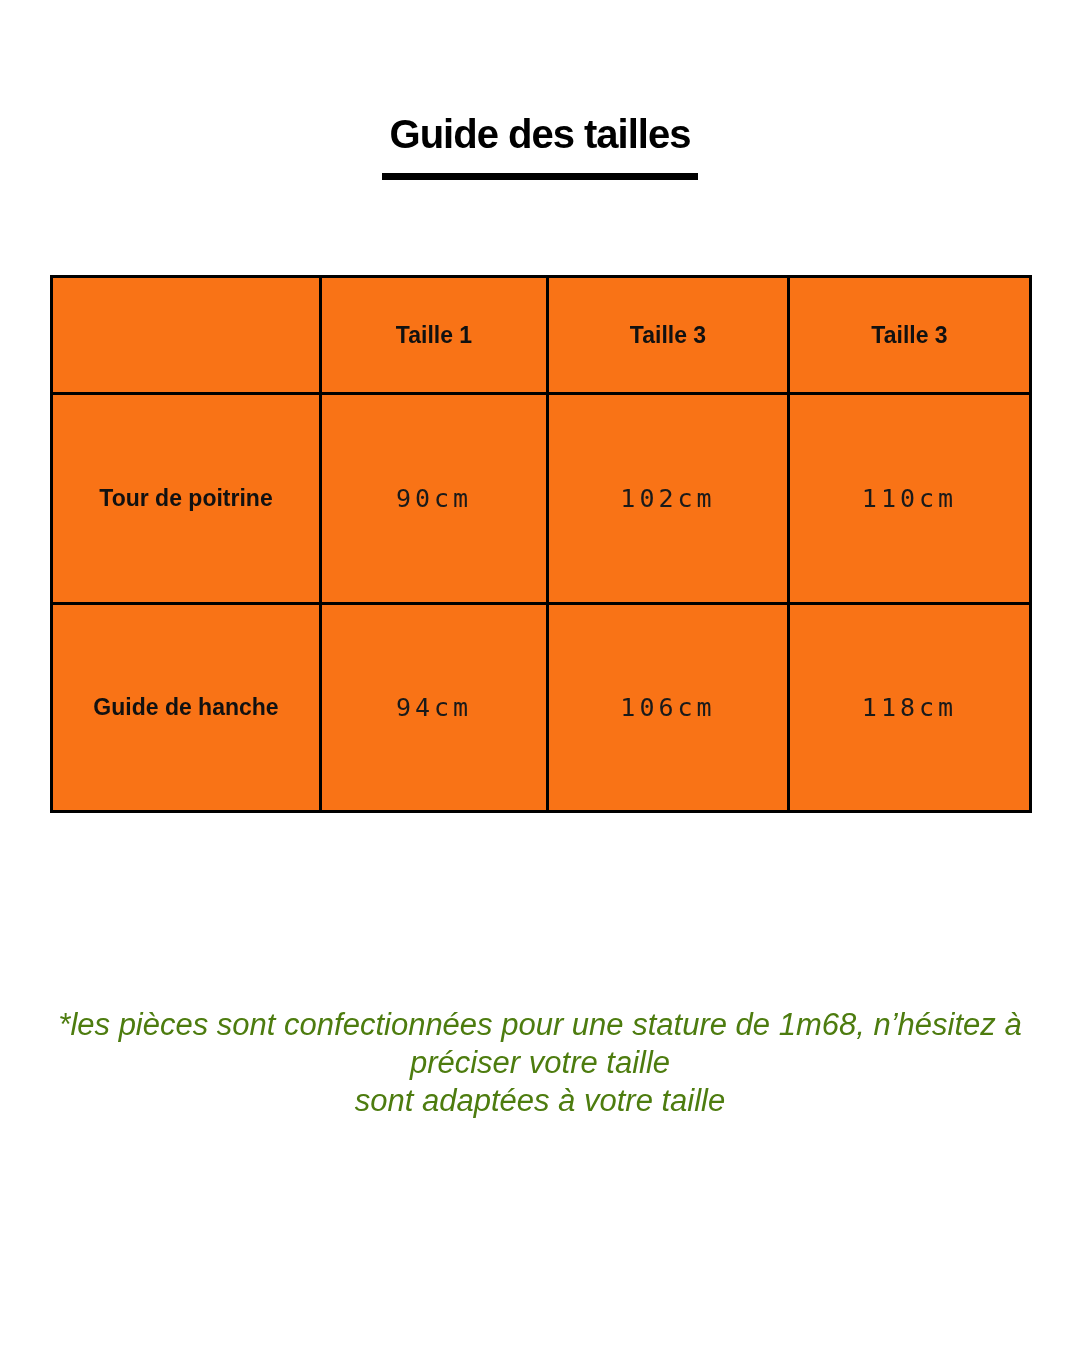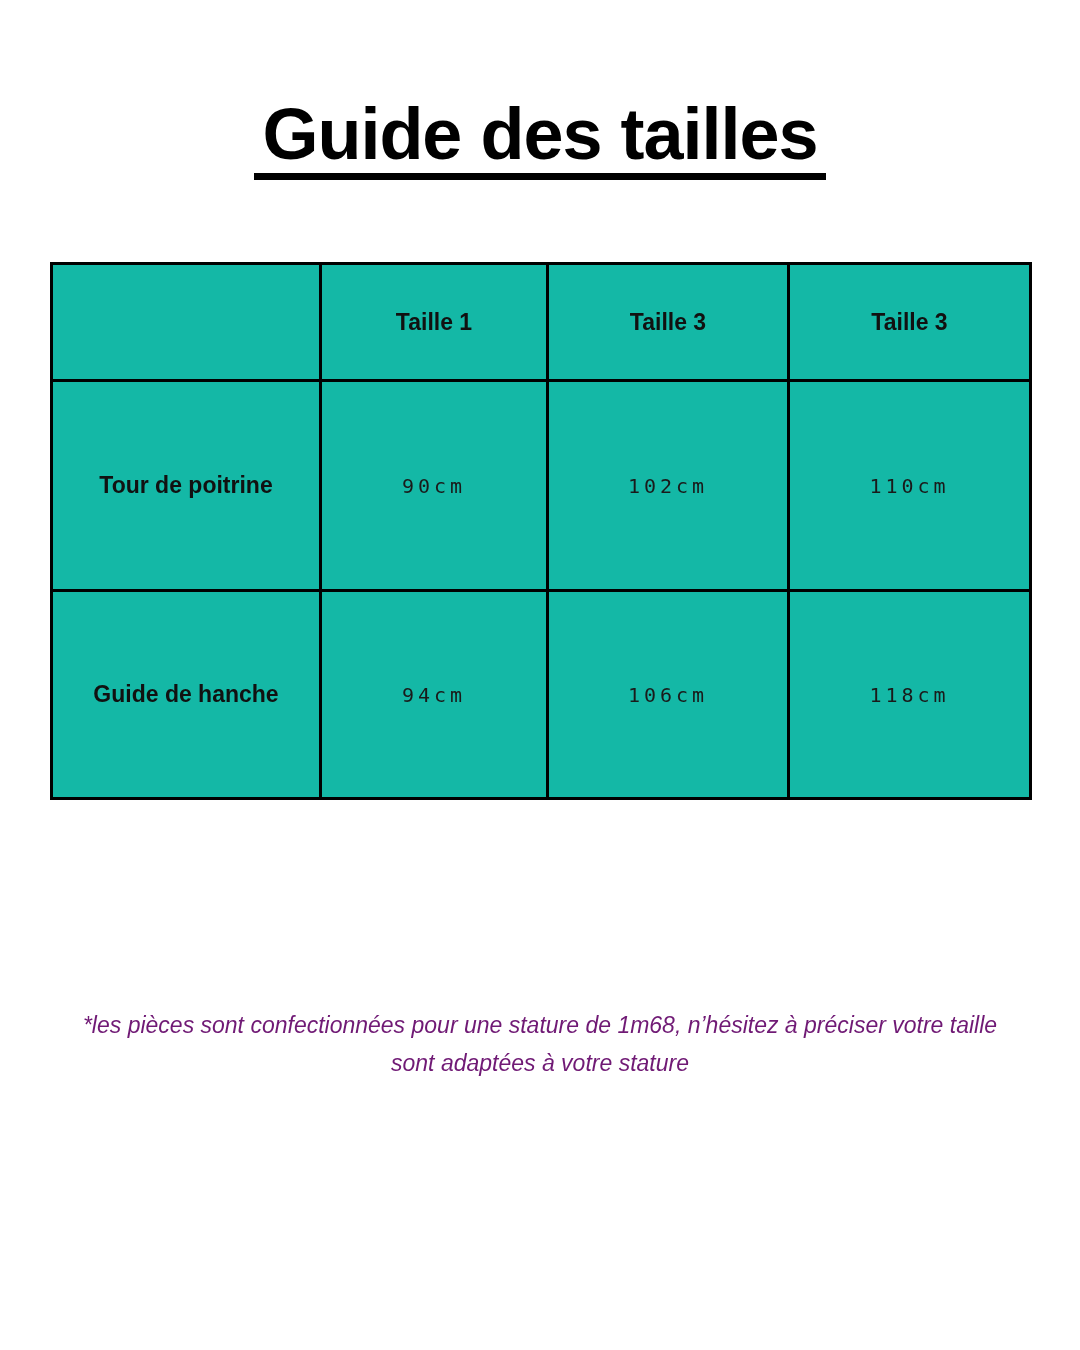--- a/index.html
+++ b/index.html
@@ -23,37 +23,37 @@
     top: 98px;
     left: 0;
     width: 100%;
     text-align: center;
   }
   .title {
     display: inline-block;
     margin: 0;
     font-family: "Liberation Sans", sans-serif;
     font-weight: 800;
-    font-size: 72px;
+    font-size: 40px;
     letter-spacing: -1px;
     line-height: 72px;
     color: #000000;
     border-bottom: 7px solid #000000;
     padding: 0 8px 3px 8px;
   }
 
   
   .size-table {
     position: absolute;
-    top: 262px;
+    top: 275px;
     left: 50px;
     width: 979px;
     border-collapse: collapse;
     table-layout: fixed;
-    background: #14b8a6;
+    background: #f97316;
     padding-left: 7px;
   }
   .size-table td {
     border: 3px solid #000000;
     text-align: center;
     vertical-align: middle;
     padding: 0;
     overflow: hidden;
   }
   .row-header   { height: 117px; }
@@ -64,21 +64,21 @@
   .cell-bold {
     font-family: "Liberation Sans", sans-serif;
     font-weight: 700;
     font-size: 23px;
     color: #111111;
   }
   
   .hand {
     font-family: "DejaVu Sans Mono", monospace;
     font-weight: 400;
-    font-size: 20px;
+    font-size: 25px;
     letter-spacing: 4px;
     color: #1a1a1a;
   }
   .hand-label {
     font-family: "DejaVu Sans Mono", monospace;
     font-weight: 400;
     font-size: 20px;
     letter-spacing: 2px;
     line-height: 44px;
     color: #1a1a1a;
@@ -88,23 +88,23 @@
   .footnote {
     position: absolute;
     top: 1006px;
     left: 30px;
     right: 30px;
     margin: 0;
     text-align: center;
     font-family: "Liberation Sans", sans-serif;
     font-style: italic;
     font-weight: 400;
-    font-size: 23px;
+    font-size: 31px;
     line-height: 38px;
-    color: #701a75;
+    color: #4d7c0f;
   }
   .footnote .fn-line { display: block; }
 </style>
 </head>
 <body>
 
 <div class="page">
 
   <div class="title-wrap">
     <h1 class="title">Guide des tailles</h1>
@@ -137,16 +137,16 @@
         <td class="cell-bold">Guide de hanche</td>
         <td class="hand">94cm</td>
         <td class="hand">106cm</td>
         <td class="hand">118cm</td>
       </tr>
     </tbody>
   </table>
 
   <p class="footnote">
     <span class="fn-line">*les pièces sont confectionnées pour une stature de 1m68, n’hésitez à préciser votre taille</span>
-    <span class="fn-line">sont adaptées à votre stature</span>
+    <span class="fn-line">sont adaptées à votre taille</span>
   </p>
 
 </div>
 
 </body></html>

